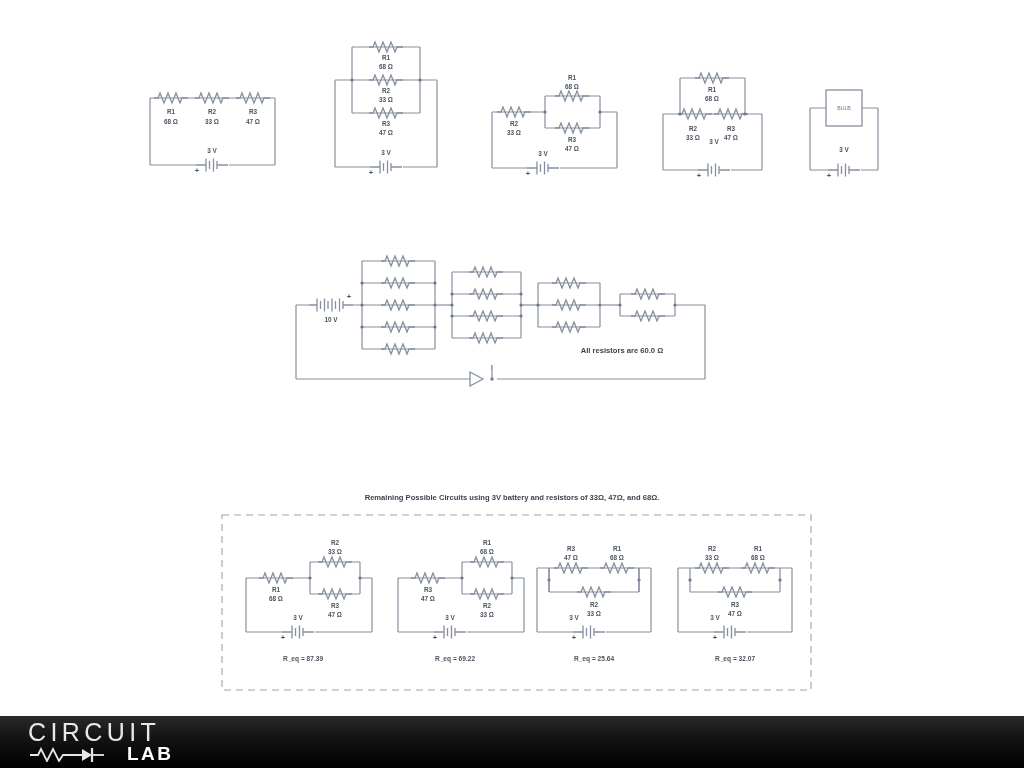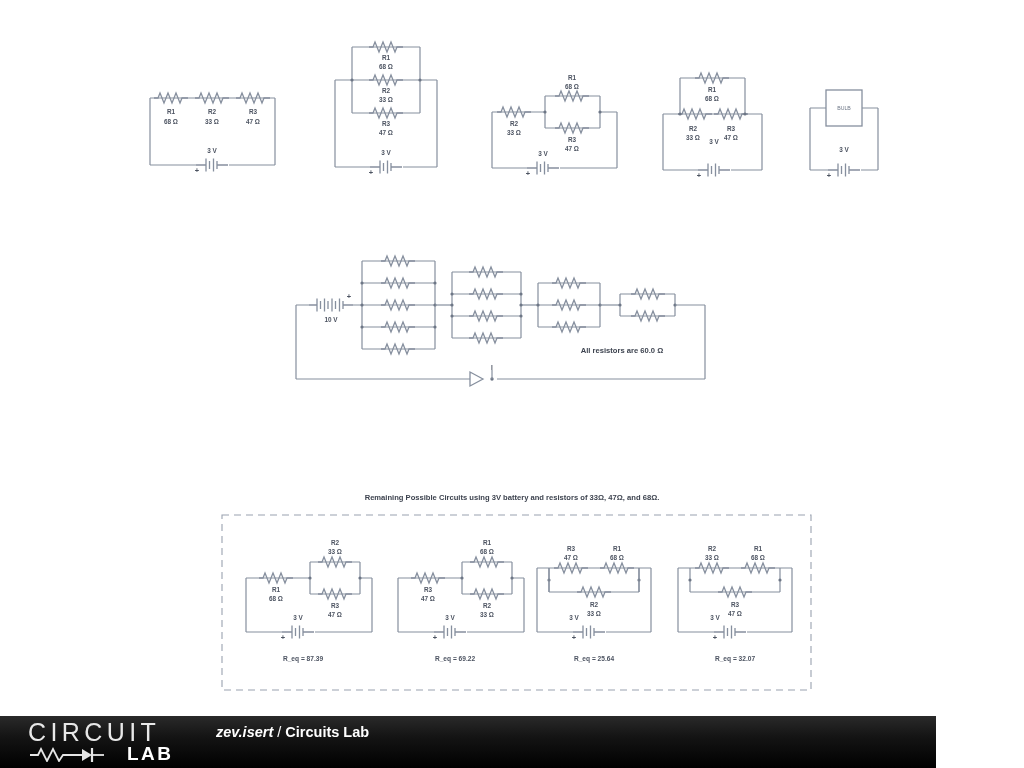--- a/index.html
+++ b/index.html
@@ -15,21 +15,21 @@
   .plus{font-family:"Liberation Sans",sans-serif;font-size:7.5px;fill:#4c5361;
         text-anchor:middle;font-weight:bold;}
   .note{font-family:"Liberation Sans",sans-serif;font-size:7.6px;fill:#3d434f;
         text-anchor:middle;font-weight:bold;}
   .req{font-family:"Liberation Sans",sans-serif;font-size:6.6px;fill:#4c5361;
        text-anchor:middle;font-weight:bold;}
   .boxtxt{font-family:"Liberation Sans",sans-serif;font-size:5.2px;fill:#6d7686;
           text-anchor:middle;}
   .dashbox{stroke:#9aa2b0;stroke-width:1.1;fill:none;stroke-dasharray:7 5;}
   
-  .footer{position:absolute;left:0;top:716px;width:936px;height:52px;
+  .footer{position:absolute;left:0;top:716px;width:1024px;height:52px;
     background:linear-gradient(to bottom,#2a2a2a 0%,#141414 40%,#000 100%);
     color:#fff;}
   .footer-logo{position:absolute;left:26px;top:4px;width:170px;height:46px;}
   .logo-word{font-family:"Liberation Sans",sans-serif;font-size:25px;
       letter-spacing:4.4px;color:#e8e8e8;font-weight:300;line-height:24px;
       padding-left:2px;}
   .logo-row2{display:flex;align-items:center;height:20px;padding-left:2px;}
   .logo-lab{font-family:"Liberation Sans",sans-serif;font-size:19px;
       font-weight:bold;letter-spacing:2.5px;color:#fff;margin-left:3px;}
   .footer-text{position:absolute;left:216px;top:6px;}
@@ -327,17 +327,14 @@
       <svg width="96" height="16" viewBox="0 0 96 16">
         <path d="M2 9 L10 9 L13 3 L19 15 L25 3 L31 15 L35 9 L62 9" stroke="#e6e6e6" stroke-width="1.8" fill="none"></path>
         <path d="M54 3 L64 9 L54 15 Z" fill="#e6e6e6"></path>
         <path d="M64 2 L64 16" stroke="#e6e6e6" stroke-width="2.2"></path>
         <path d="M64 9 L76 9" stroke="#e6e6e6" stroke-width="1.8"></path>
       </svg>
       <span class="logo-lab">LAB</span>
     </div>
   </div>
   <div class="footer-text">
-    <div class="f-line1">
-      <span class="user">zev.isert</span><span class="sep"> / </span><span class="proj">Circuits Lab</span>
-    </div>
   </div>
 </div>
 
 </body></html>

